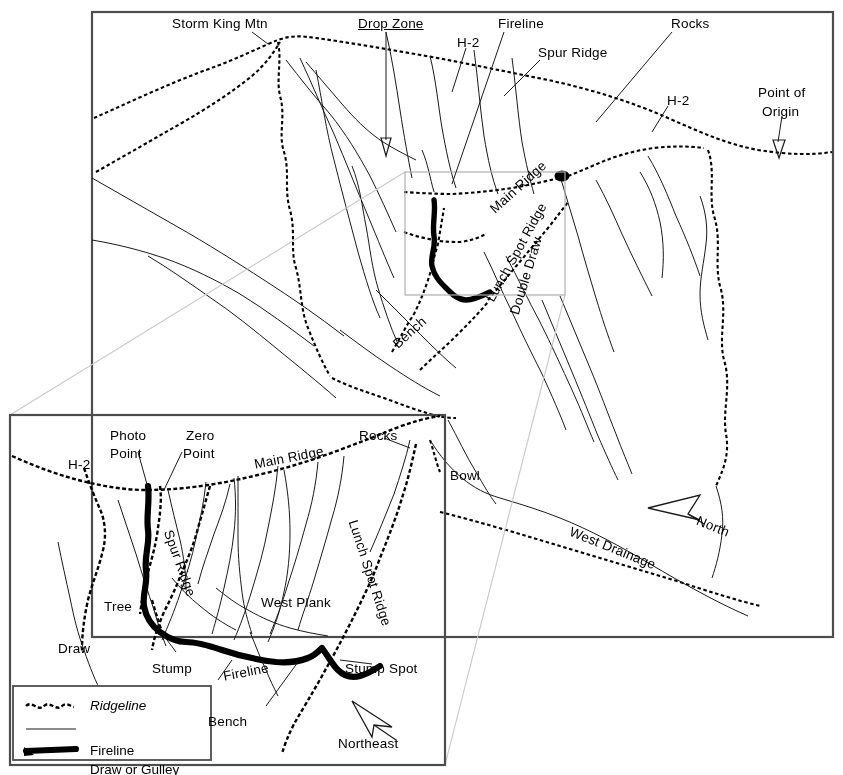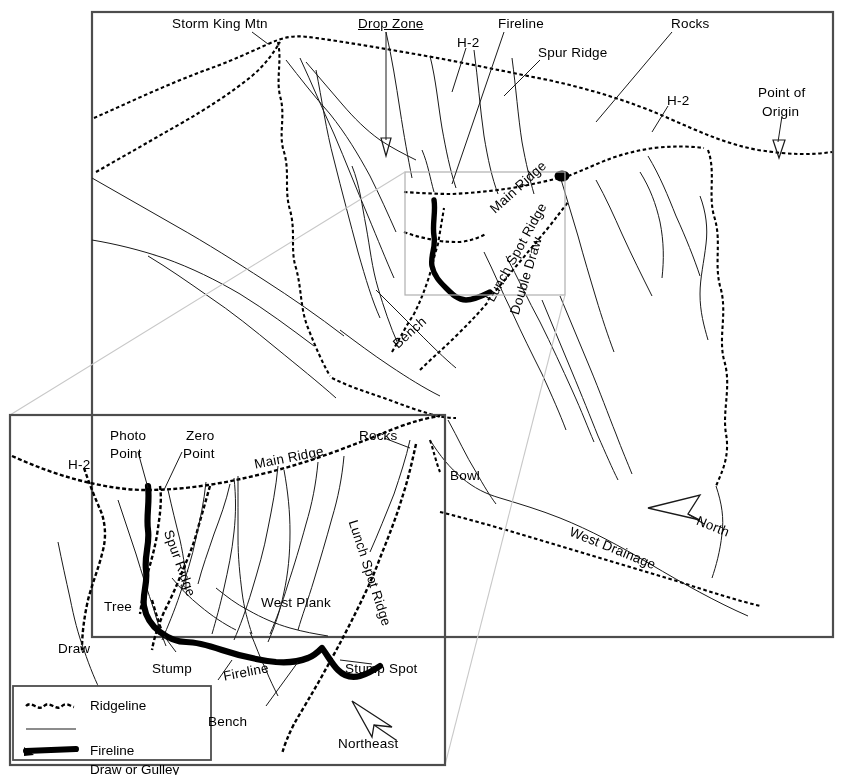--- a/index.html
+++ b/index.html
@@ -215,17 +215,17 @@
 <div class="lbl rot" style="left:175px;top:528px;transform:rotate(70deg);">Spur Ridge</div>
 <div class="lbl rot" style="left:360px;top:518px;transform:rotate(72deg);">Lunch Spot Ridge</div>
 <div class="lbl" style="left:228px;top:595px;margin-left:33px;">West Plank</div>
 <div class="lbl" style="left:58px;top:641px;">Draw</div>
 <div class="lbl" style="left:144px;top:661px;margin-left:8px;">Stump</div>
 <div class="lbl rot" style="left:222px;top:669px;transform:rotate(-11deg);">Fireline</div>
 <div class="lbl" style="left:208px;top:714px;">Bench</div>
 <div class="lbl" style="left:345px;top:661px;">Stump Spot</div>
 <div class="lbl" style="left:338px;top:736px;">Northeast</div>
 
-<div class="legend-text" style="left:90px;top:698px;">Ridgeline</div>
+<div class="legend-text" style="left:90px;top:698px;font-style:italic;">Ridgeline</div>
 <div class="legend-text" style="left:90px;top:762px;">Draw or Gulley</div>
 <div class="legend-text" style="left:90px;top:743px;">Fireline</div>
 
 </div>
 
 </body></html>

